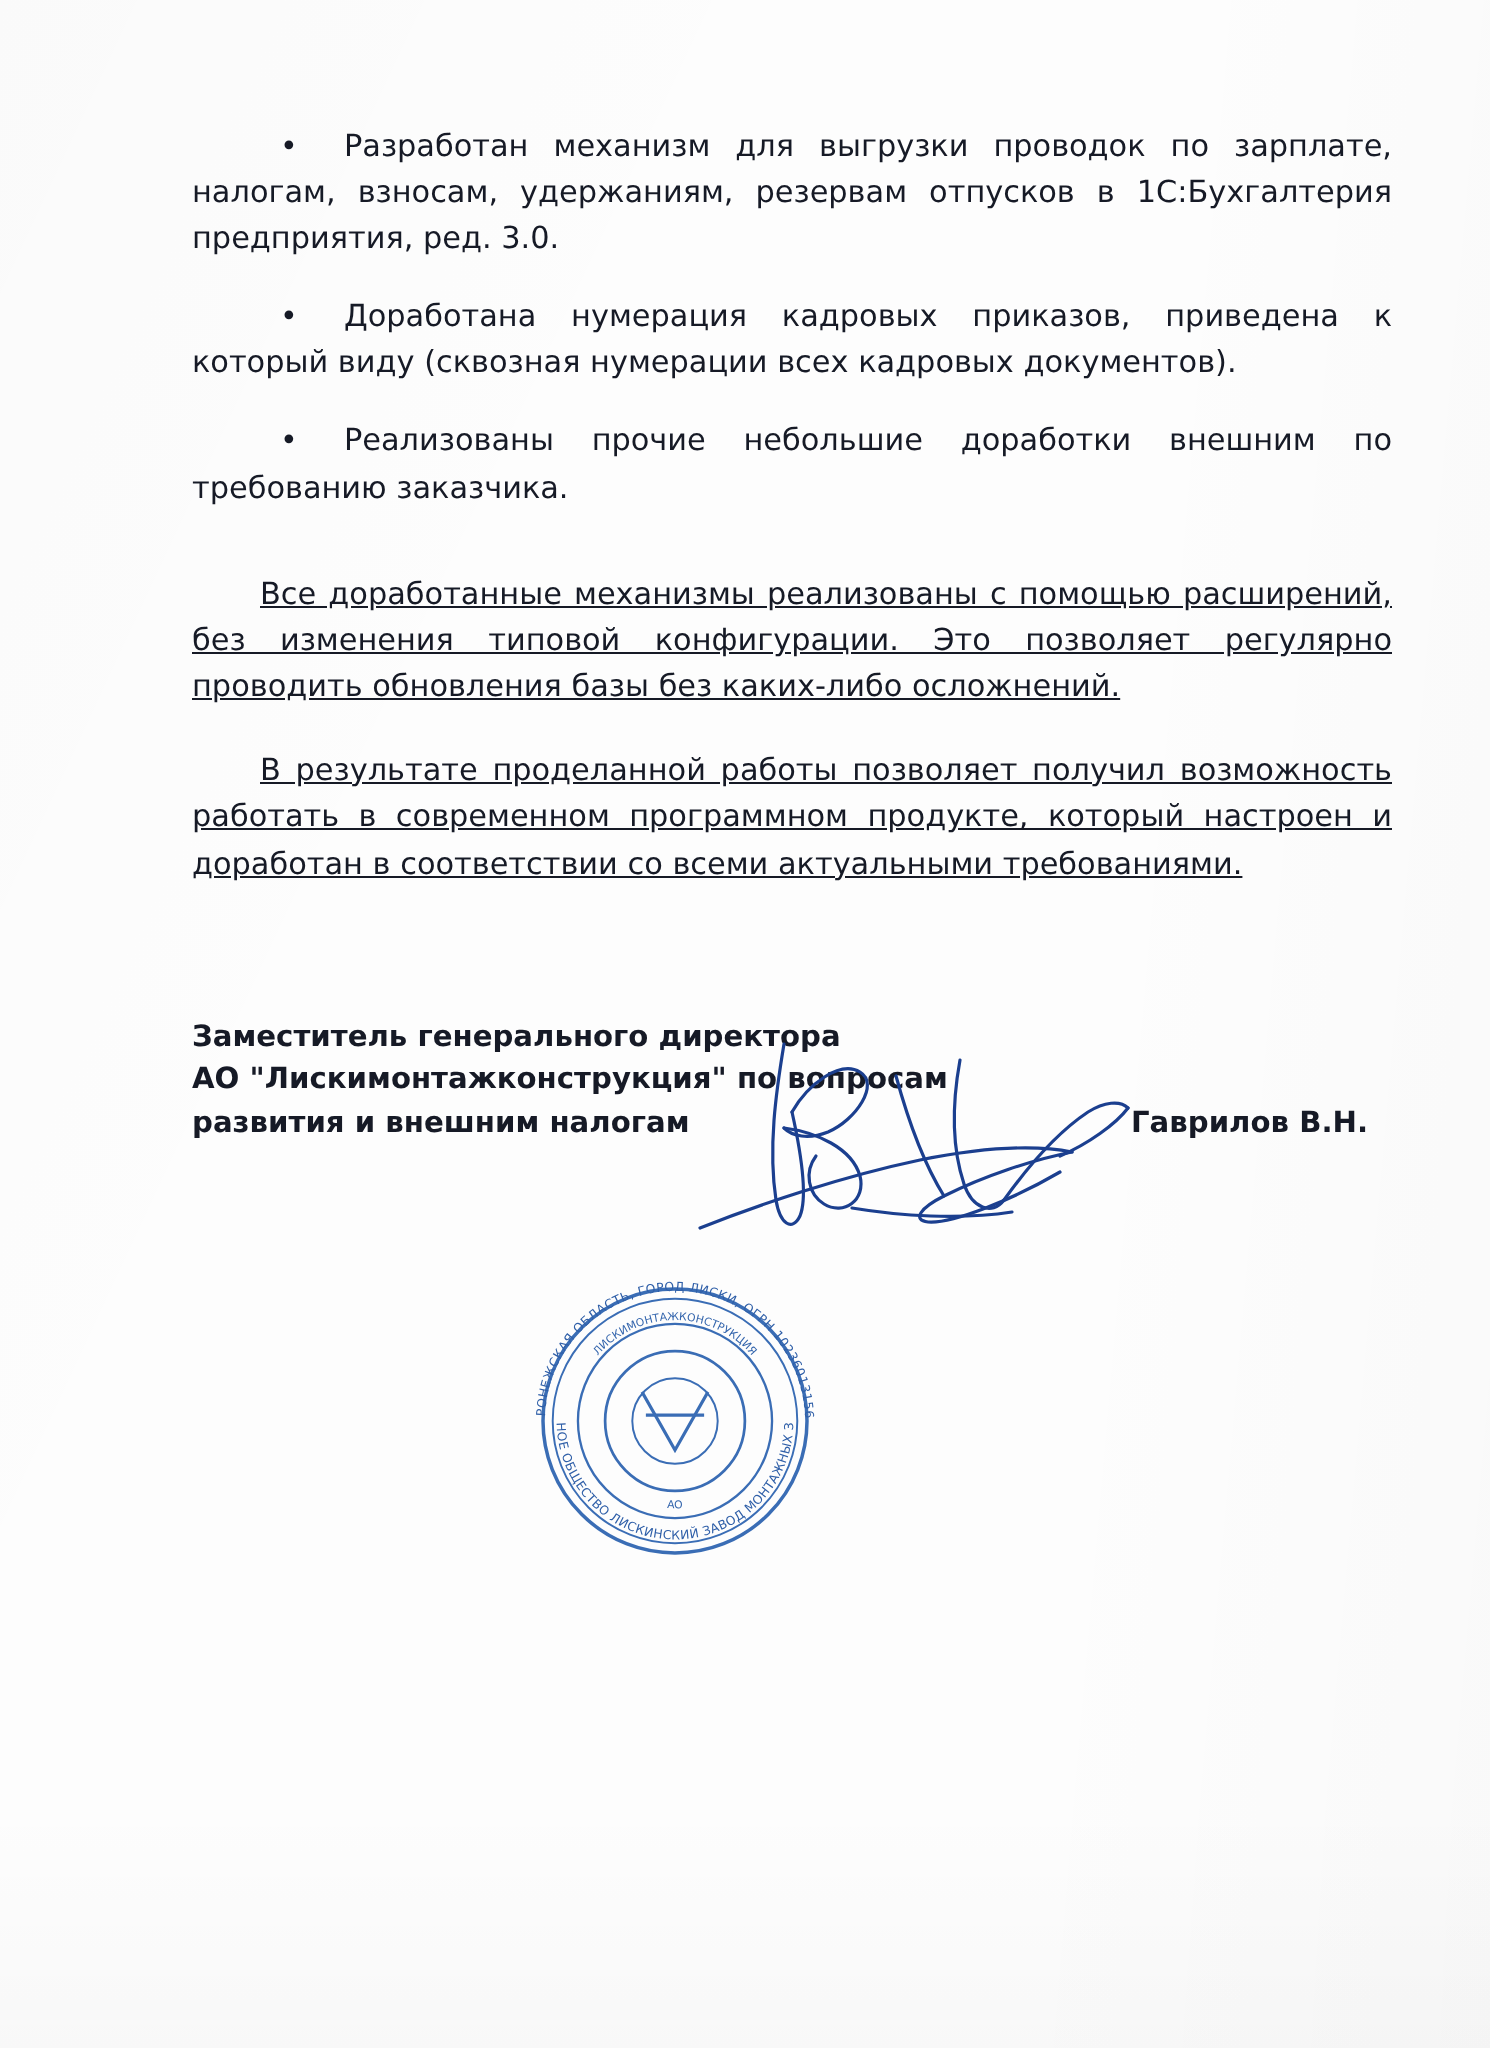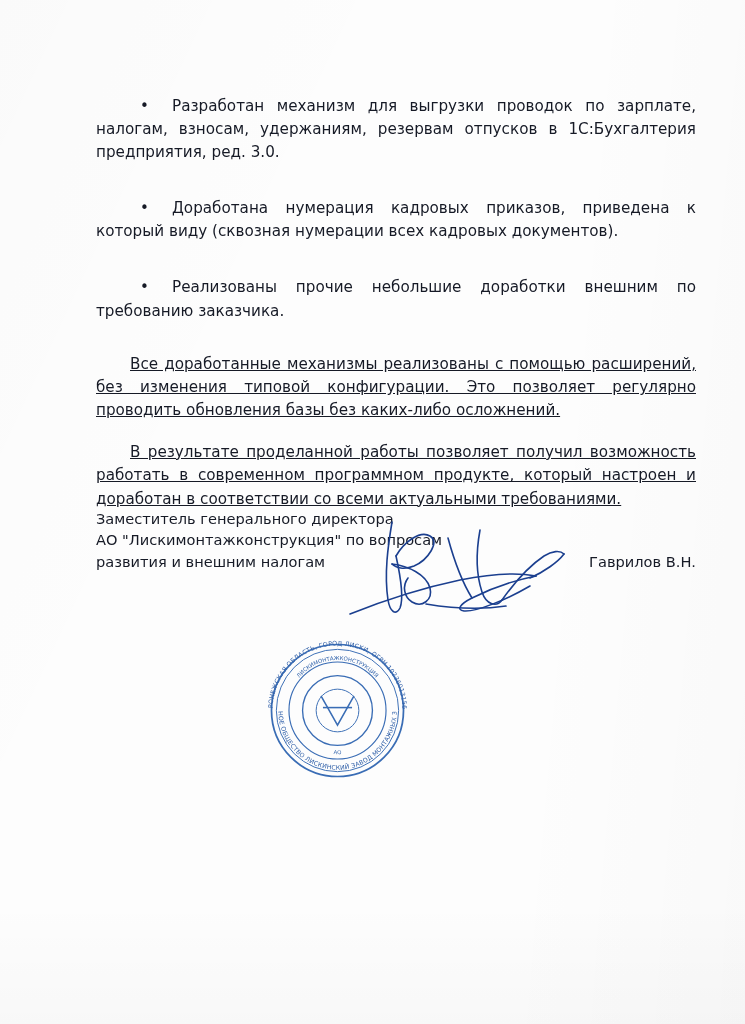--- a/index.html
+++ b/index.html
@@ -43,54 +43,54 @@
   .bullet-para .bullet-dot {
     position: absolute;
     left: 44px;
     top: 0;
     font-size: 15px;
     line-height: 1.52;
   }
   .bullet-para .bullet-text {
     display: block;
     text-indent: 76px;
-    margin-top: 33px;
   }
   .body-para {
     margin: 0 0 4px 0;
     font-size: 15.2px;
     line-height: 1.54;
     text-align: justify;
     text-justify: inter-word;
     text-indent: 34px;
     color: #161a26;
     text-decoration: underline;
   }
   .para-gap {
     height: 14px;
   }
   .signature-block {
     position: absolute;
     left: 96px;
     top: 508px;
     width: 604px;
+    font-weight: bold;
   }
   .sig-line {
     font-size: 14.6px;
     line-height: 1.47;
     color: #161a26;
     white-space: nowrap;
   }
   .sig-row {
     position: relative;
     height: 22px;
   }
   .sig-name {
     position: absolute;
-    right: 4px;
+    right: 16px;
     top: 0;
     font-size: 14.6px;
     line-height: 1.47;
     color: #161a26;
   }
   .signature-mark {
     position: absolute;
     left: 330px;
     top: 516px;
     width: 260px;

